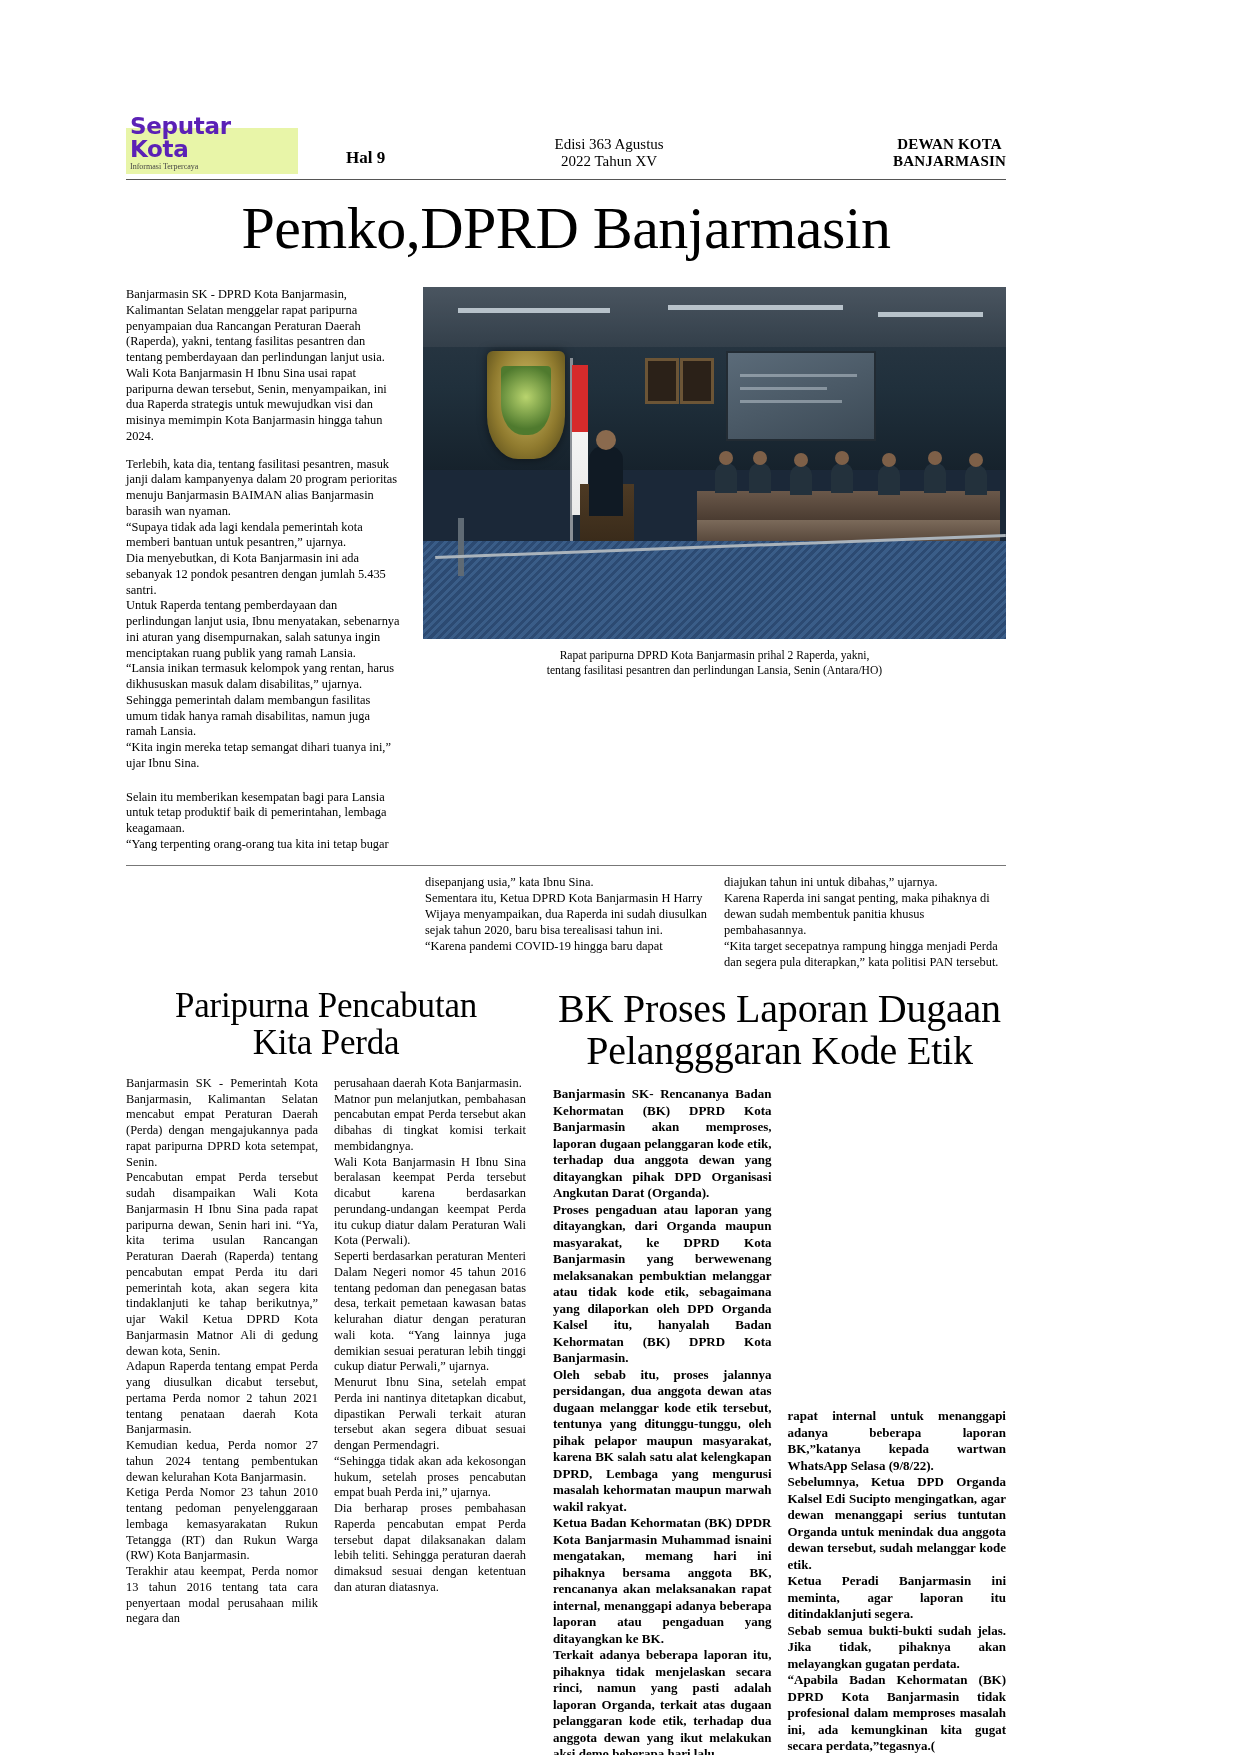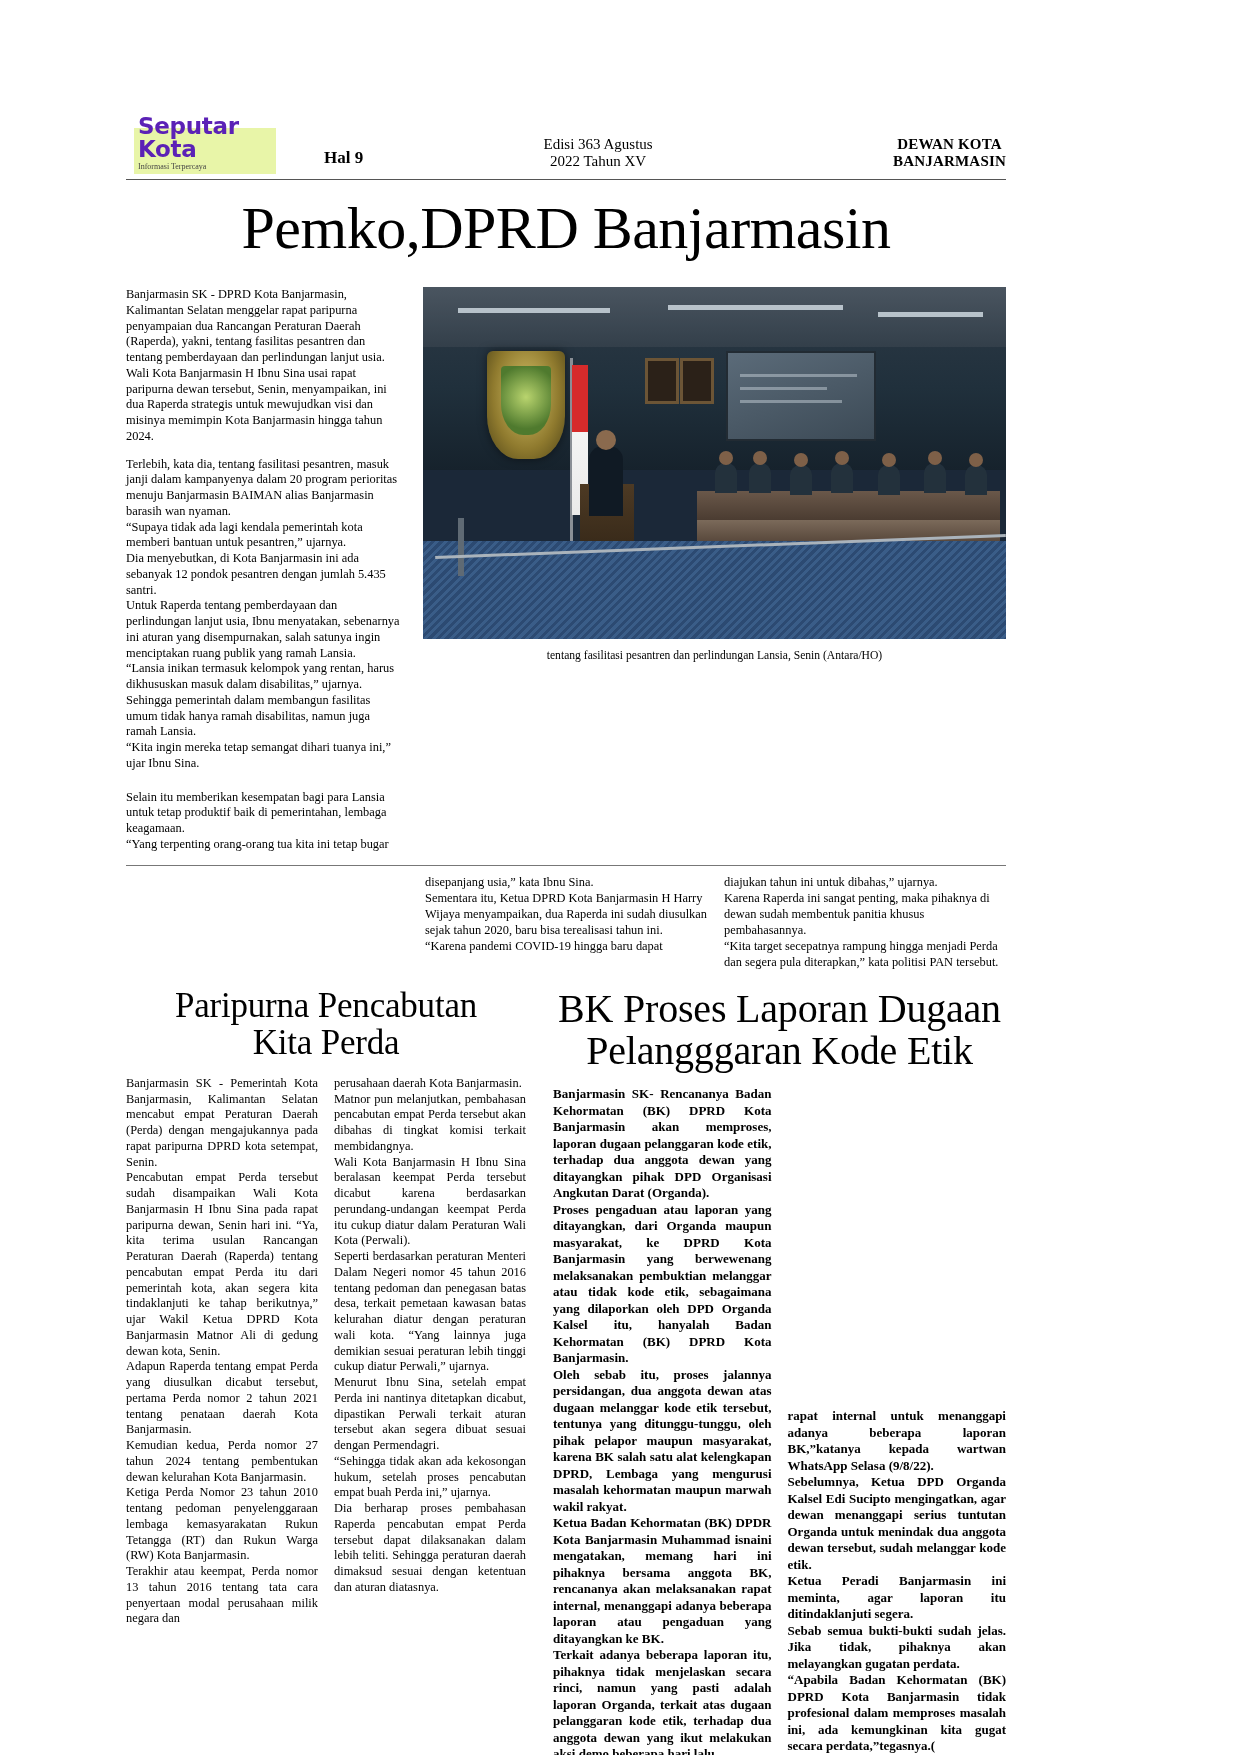--- a/index.html
+++ b/index.html
@@ -21,29 +21,28 @@
   }
 
   
   .masthead {
     display: flex;
     align-items: flex-end;
     height: 56px;
     padding-bottom: 2px;
   }
   .logo-box {
-    width: 142px;
+    width: 172px;
     height: 46px;
     background: #e8f5a8;
     display: flex;
     flex-direction: column;
     justify-content: flex-end;
     padding: 0 4px 2px 4px;
     flex: 0 0 auto;
-    margin-left: 8px;
   }
   .logo-title {
     font-family: "DejaVu Sans", sans-serif;
     font-weight: bold;
     font-size: 23px;
     color: #5b21b6;
     line-height: 1;
     letter-spacing: -0.3px;
   }
   .logo-tagline {
@@ -354,20 +353,21 @@
         <div class="person" style="left:63%;top:50.5%"></div>
         <div class="person" style="left:70%;top:50%"></div>
         <div class="person" style="left:78%;top:50.5%"></div>
         <div class="person" style="left:86%;top:50%"></div>
         <div class="person" style="left:93%;top:50.5%"></div>
         <div class="carpet"></div>
         <div class="rope-post"></div>
         <div class="rope"></div>
       </div>
       <div class="caption">
+        <div>Rapat paripurna DPRD Kota Banjarmasin prihal 2 Raperda, yakni,</div>
         <div>tentang fasilitasi pesantren dan perlindungan Lansia, Senin (Antara/HO)</div>
       </div>
     </div>
   </div>
 
   <hr class="rule-thin">
 
   <div class="cont-cols">
     <div class="cont-spacer"></div>
     <div class="cc" style="white-space:pre-line">disepanjang usia,” kata Ibnu Sina.

